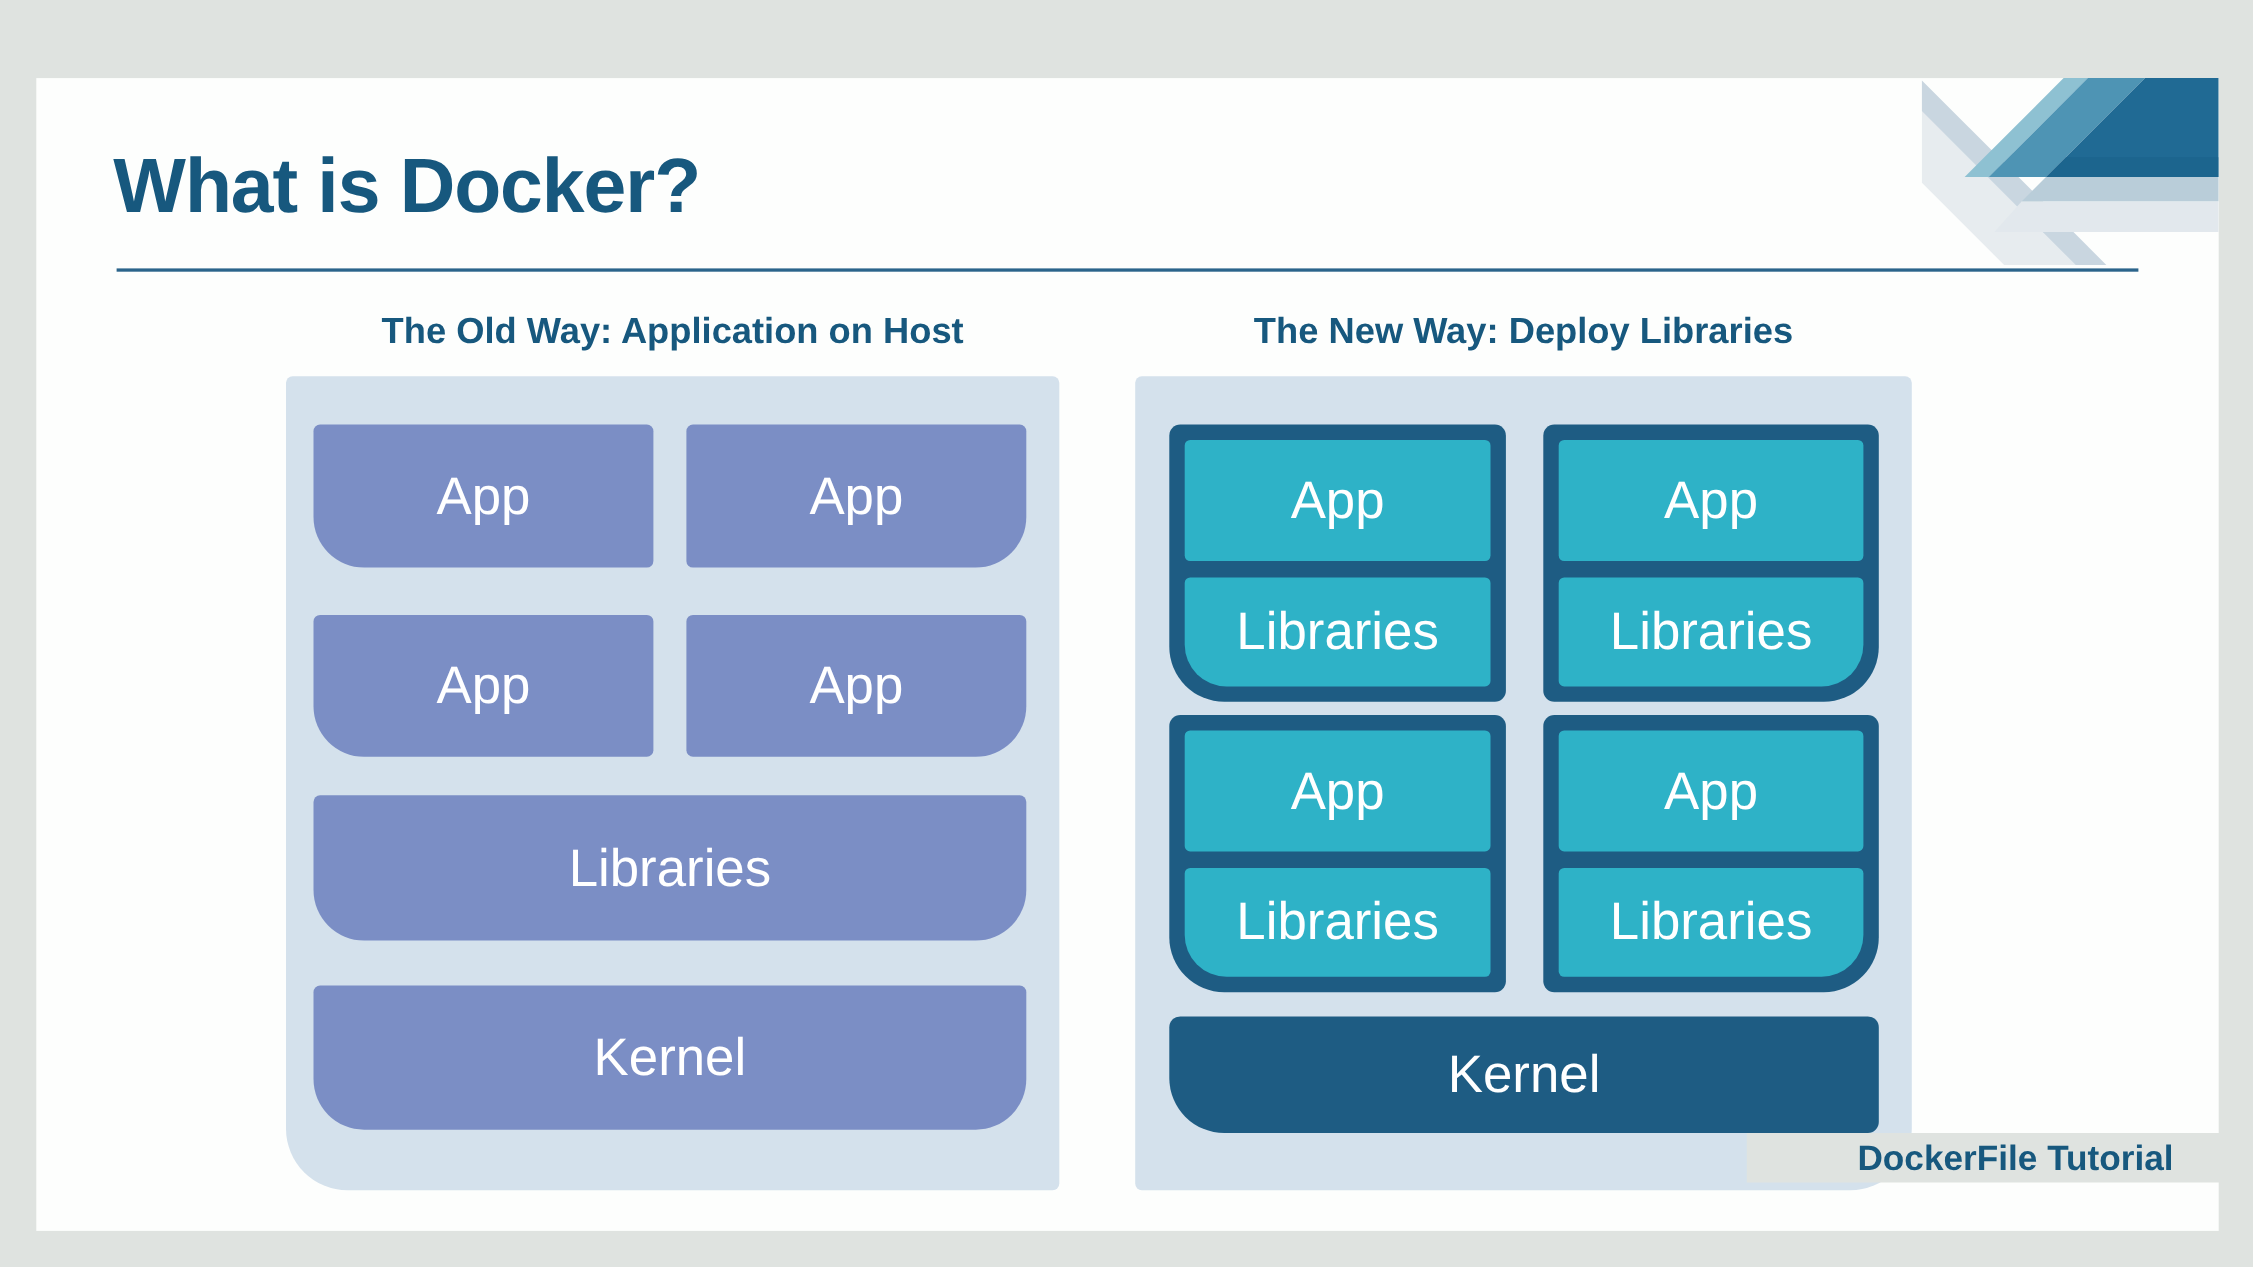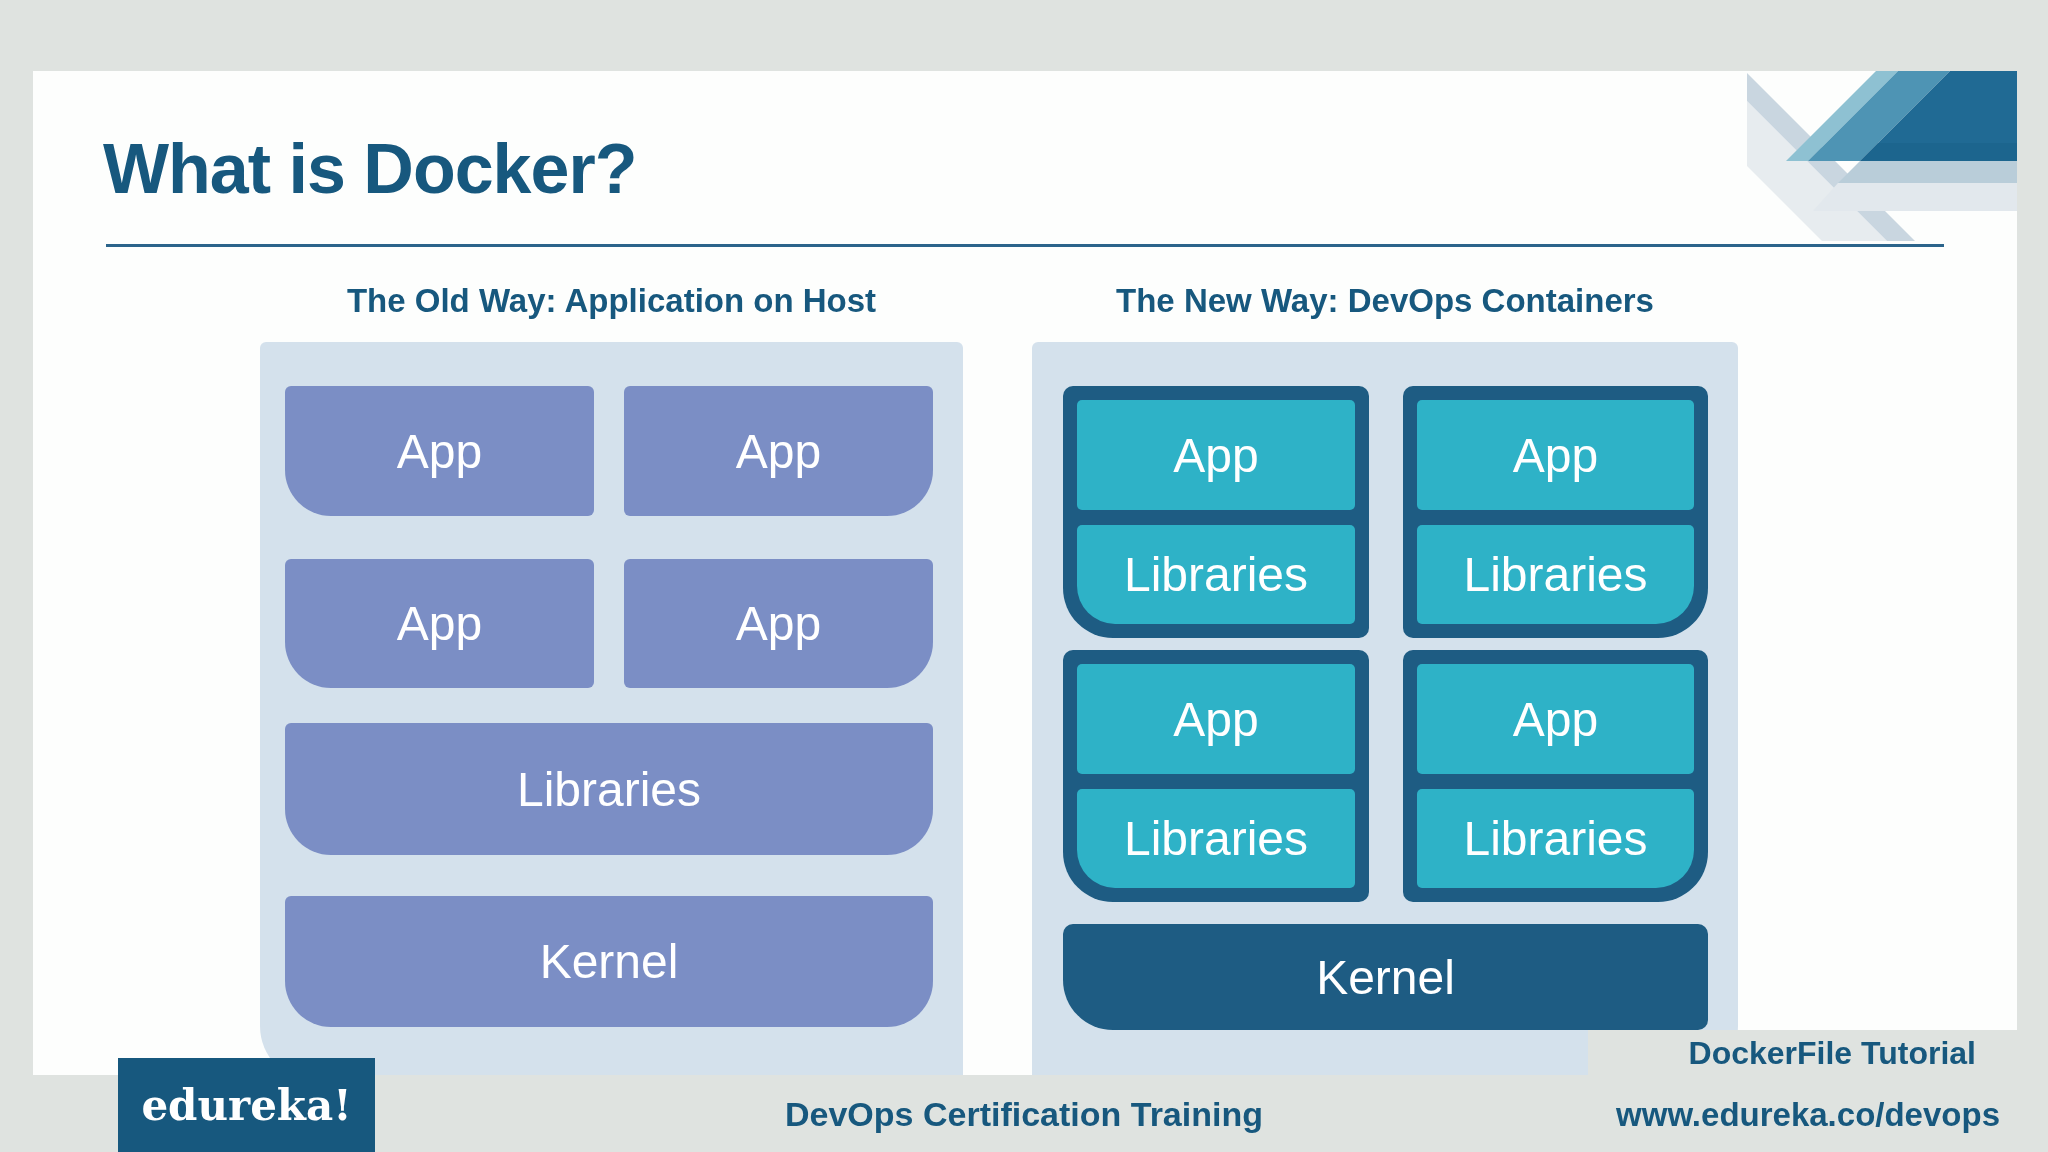--- a/index.html
+++ b/index.html
@@ -67,21 +67,21 @@
       <polygon points="129,0 151,0 61,90 39,90" fill="#8ec1d2"></polygon>
       <polygon points="151,0 203,0 113,90 61,90" fill="#4e94b4"></polygon>
       <polygon points="203,0 270,0 270,90 113,90" fill="#206a94"></polygon>
       <polygon points="131,72 270,72 270,90 113,90" fill="#1a6089" opacity="0.55"></polygon>
     </svg>
 
     <div class="title">What is Docker?</div>
     <div class="title-divider"></div>
 
     <div class="panel-heading heading-old">The Old Way: Application on Host</div>
-    <div class="panel-heading heading-new">The New Way: DevOps Containers</div>
+    <div class="panel-heading heading-new">The New Way: Deploy Libraries</div>
 
     <div class="host-old">
       <div class="pbox r1l">App</div>
       <div class="pbox r1r">App</div>
       <div class="pbox r2l">App</div>
       <div class="pbox r2r">App</div>
       <div class="pbox libs">Libraries</div>
       <div class="pbox kern">Kernel</div>
     </div>
 
@@ -102,21 +102,14 @@
         <div class="tbox app">App</div>
         <div class="tbox lib">Libraries</div>
       </div>
       <div class="kernel-new">Kernel</div>
     </div>
 
   </div>
 
   <div class="tagline-strip">DockerFile Tutorial</div>
 
-  <div class="bottom-band">
-    <div class="course-label">DevOps Certification Training</div>
-    <div class="url-label">www.edureka.co/devops</div>
-  </div>
 
-  <div class="logo">
-    <span>edureka!</span>
-  </div>
 </div>
 
 </body></html>

